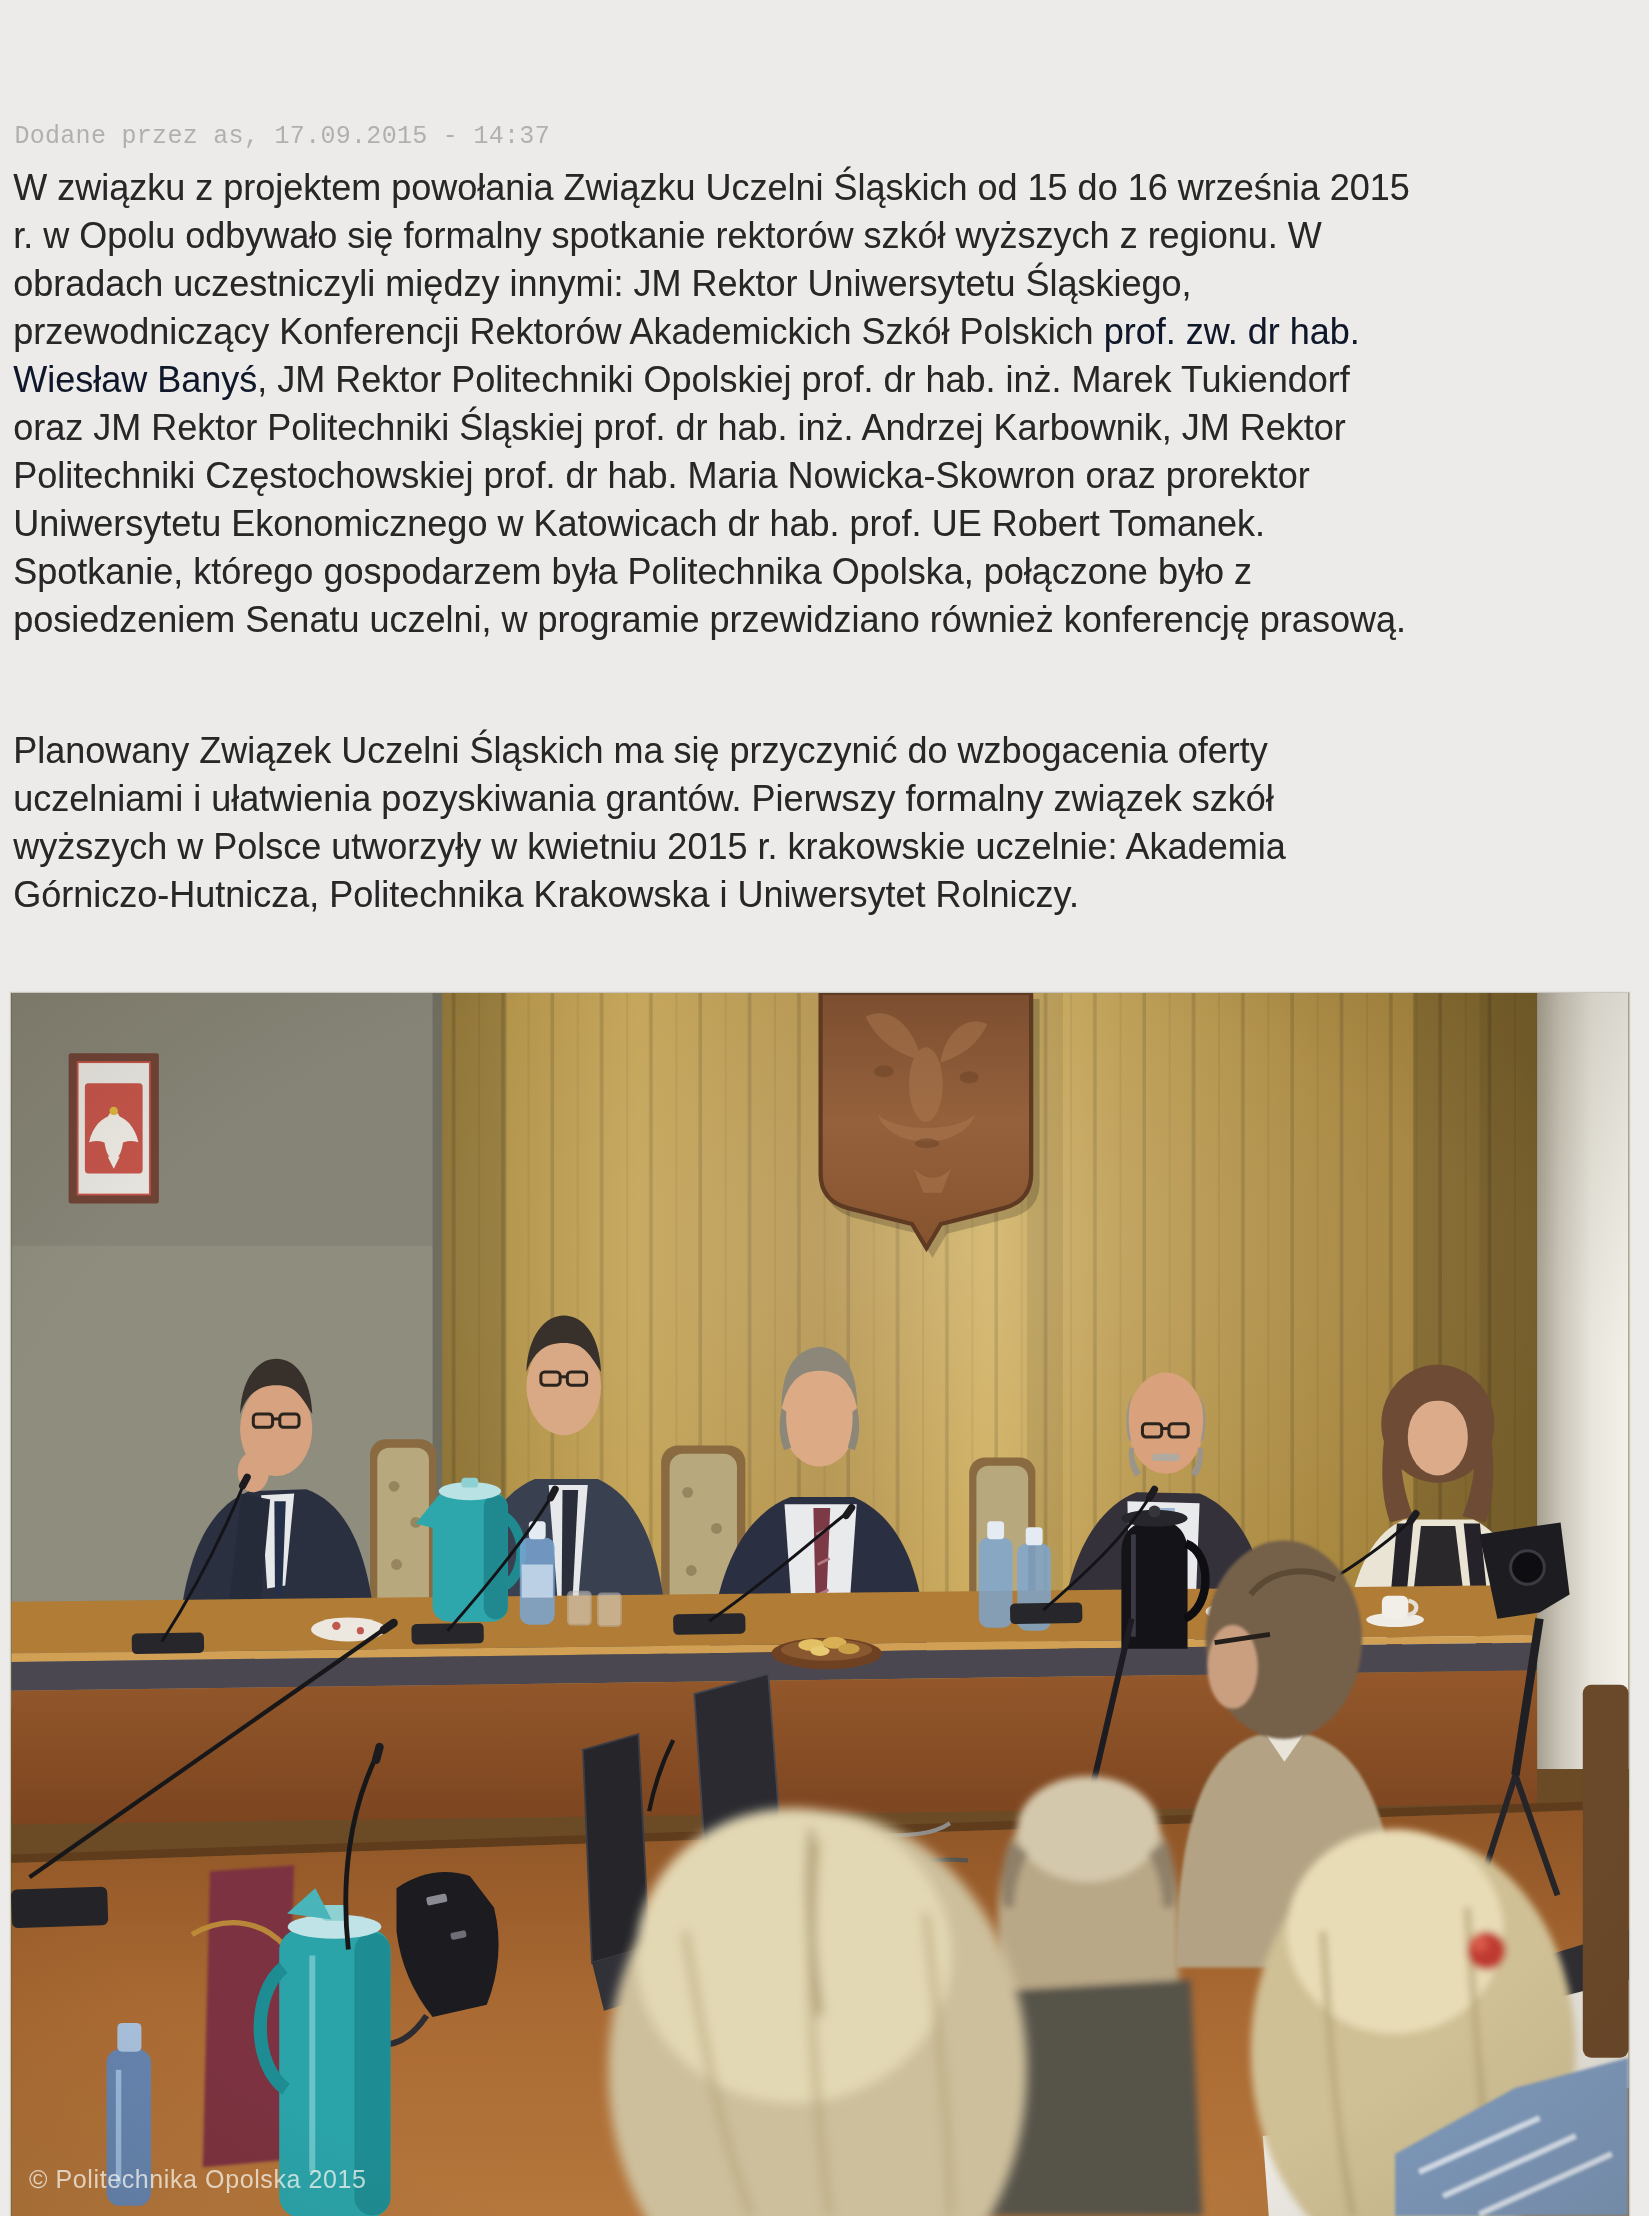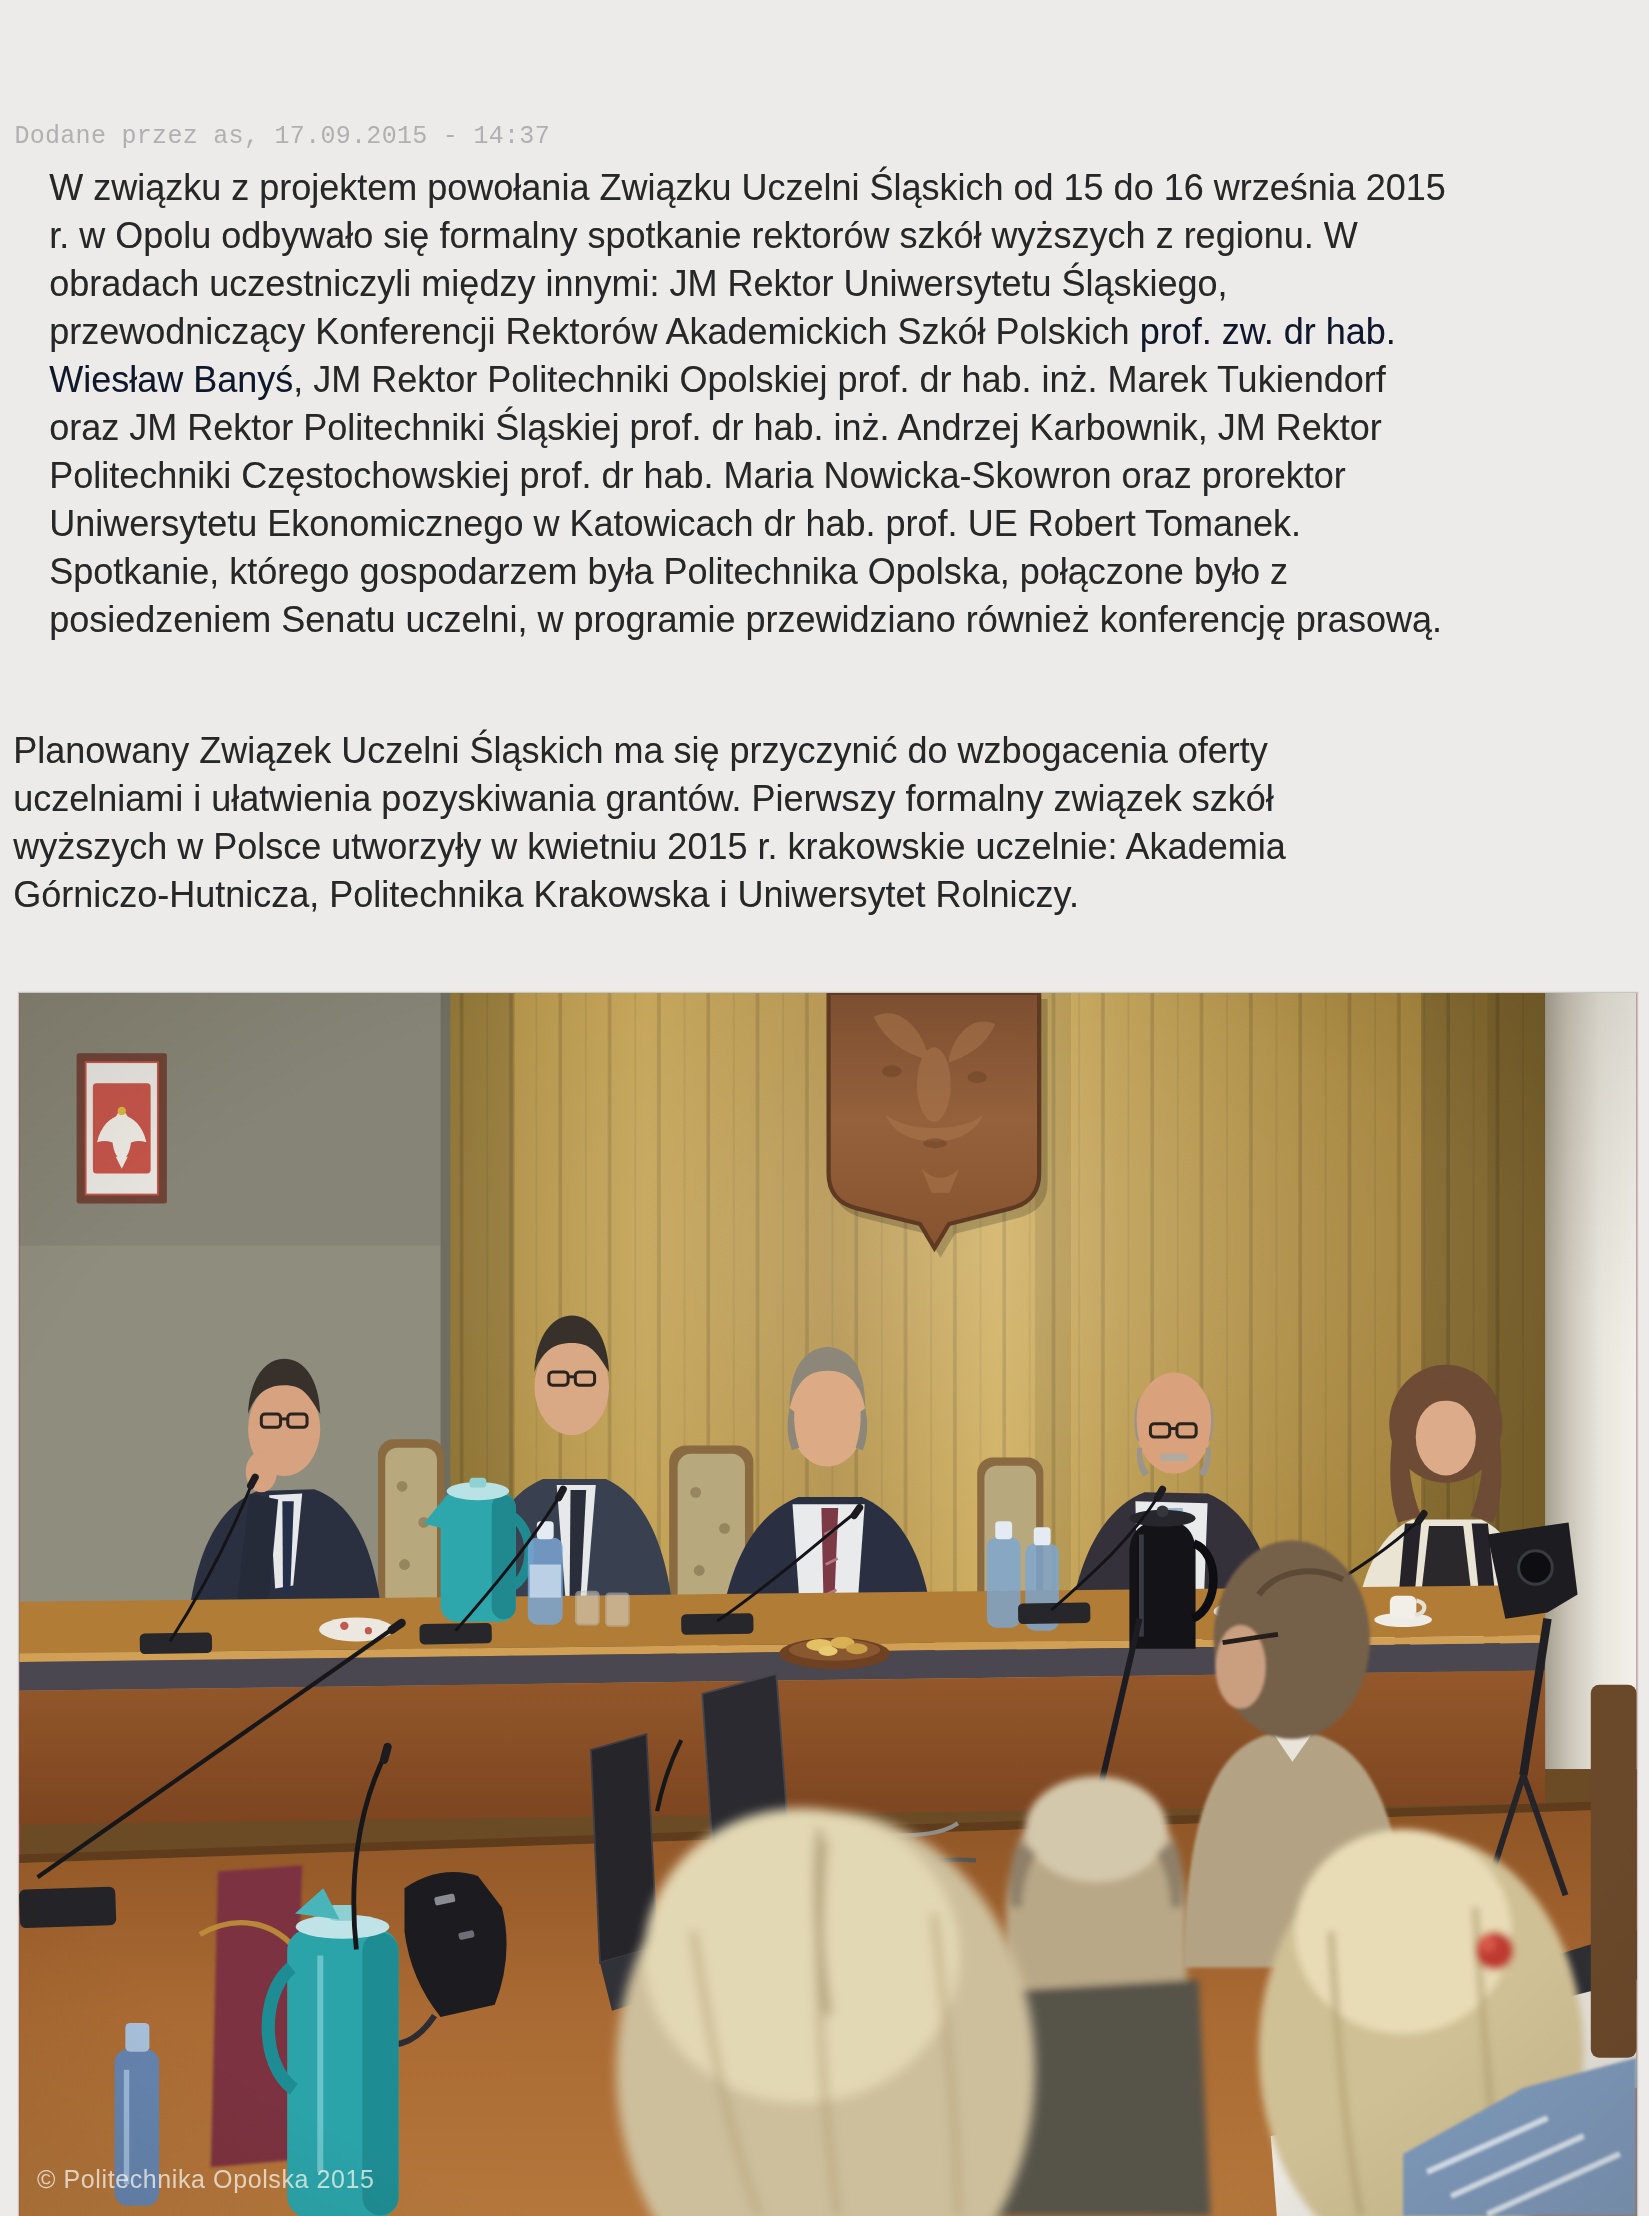--- a/index.html
+++ b/index.html
@@ -14,26 +14,26 @@
     font-size:47px;line-height:57px;font-weight:700;color:#161616;
     letter-spacing:-0.3px;white-space:nowrap;
     text-shadow:0 0 0.6px rgba(20,20,20,.45);
   }
   .byline{
     position:absolute;left:14.4px;top:122px;
     font-size:25px;color:#b2afb1;letter-spacing:0.3px;white-space:nowrap;font-family:Liberation Mono, monospace;
   }
   .para{position:absolute;left:13.2px;font-size:36px;line-height:48px;color:#272727;white-space:nowrap;
         text-shadow:0 0 0.6px rgba(30,30,30,.28);}
-  .p1{top:164px;margin-left:36px;}
+  .p1{top:164px;}
   .p2{top:727px;}
   .link{color:#0f172a;text-decoration:none;}
   .photo{
-    position:absolute;left:19px;top:993px;width:1618px;height:1223px;
-    overflow:hidden;background:#ec4899;box-shadow:0 0 0 1.2px #c9c5bf;
+    position:absolute;left:11px;top:993px;width:1618px;height:1223px;
+    overflow:hidden;background:#4d7c0f;box-shadow:0 0 0 1.2px #c9c5bf;
   }
   .photo svg{display:block;}
   .watermark{
     position:absolute;left:18px;bottom:21.7px;
     font-size:25px;color:rgba(248,246,240,0.72);letter-spacing:0.6px;white-space:nowrap;
   }
 </style>
 </head>
 <body>
 

